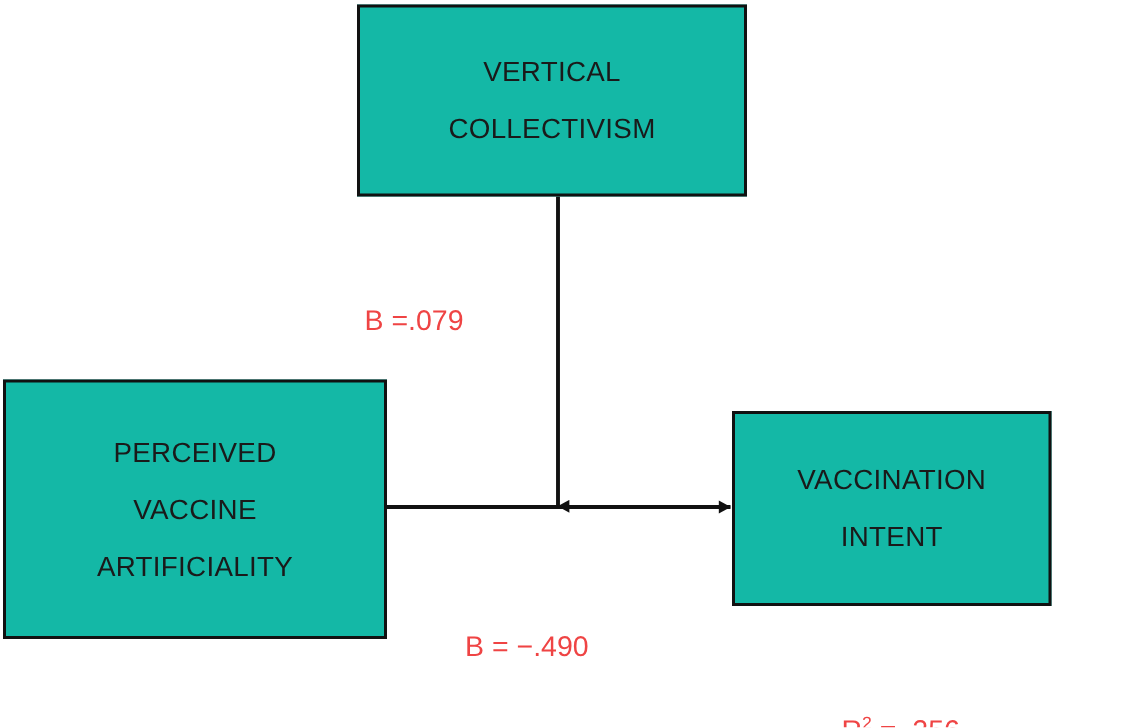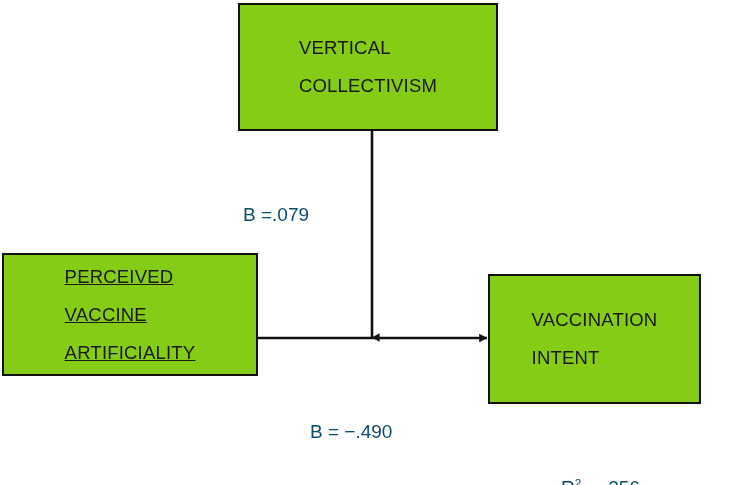--- a/index.html
+++ b/index.html
@@ -13,44 +13,44 @@
     height: 485px;
     background: #ffffff;
     font-family: "Liberation Sans", sans-serif;
     color: #1a1a1a;
     overflow: hidden;
   }
   .node {
     position: absolute;
     box-sizing: border-box;
     border: 2.5px solid #111111;
-    background: #84cc16;
+    background: #14b8a6;
     display: flex;
     align-items: center;
     justify-content: center;
+    text-align: center;
   }
   .node-label {
     font-size: 18.5px;
     line-height: 38px;
     letter-spacing: 0.2px;
     white-space: pre-line;
     color: #1a1a1a;
   }
   #node-vertical-collectivism {
     left: 238px;
     top: 3px;
     width: 260px;
     height: 128px;
   }
   #node-perceived-vaccine-artificiality {
     left: 2px;
     top: 253px;
     width: 256px;
-    height: 123px;
-    text-decoration: underline;
+    height: 173px;
   }
   #node-vaccination-intent {
     left: 488px;
     top: 274px;
     width: 213px;
     height: 130px;
   }
 
   
   .edge-svg {
@@ -61,21 +61,21 @@
     height: 485px;
     overflow: visible;
   }
 
   
   .edge-label {
     position: absolute;
     font-size: 19px;
     line-height: 27px;
     white-space: pre;
-    color: #0c4a6e;
+    color: #ef4444;
   }
   .edge-label .ital {
     font-style: italic;
   }
   #label-moderator {
     left: 243px;
     top: 147px;
   }
   #label-direct {
     left: 310px;

